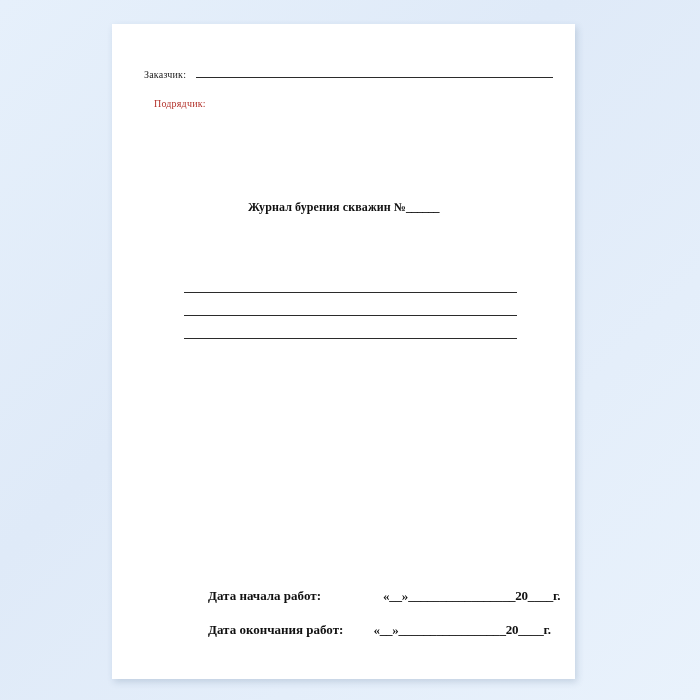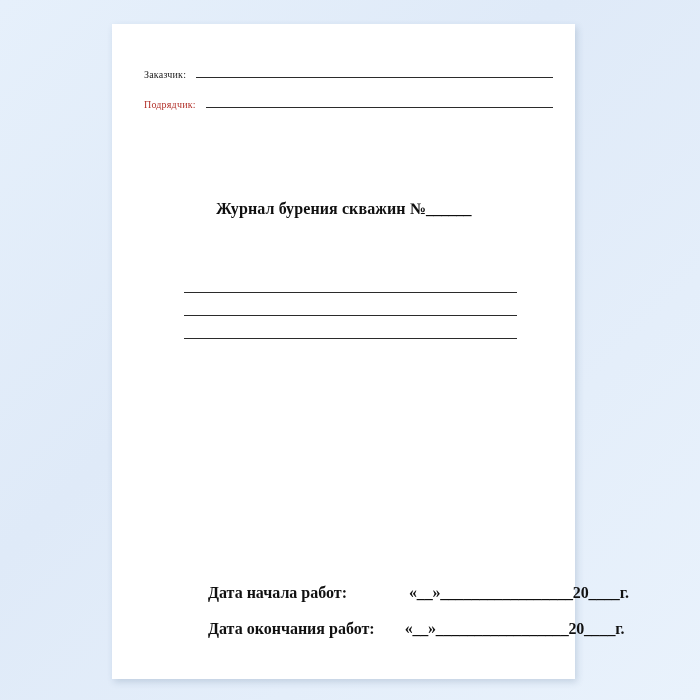--- a/index.html
+++ b/index.html
@@ -39,21 +39,21 @@
   
   .party-row {
     position: absolute;
     left: 32px;
     right: 22px;
     display: flex;
     align-items: baseline;
     white-space: nowrap;
   }
   .party-row.r1 { top: 44px; }
-  .party-row.r2 { top: 74px; }
+  .party-row.r2 { top: 74px; flex-direction: column; }
   .party-label {
     font-size: 10px;
     font-family: "Liberation Serif", serif;
     font-weight: 400;
     letter-spacing: 0.2px;
   }
   .label-customer { color: #1c1c1c; }
   .label-contractor { color: #b3332c; }
   .fill-line {
     flex: 1 1 auto;
@@ -61,21 +61,21 @@
     border-bottom: 1px solid #2b2b2b;
     height: 9px;
   }
   
   .doc-title {
     position: absolute;
     left: 0;
     right: 0;
     top: 176px;
     text-align: center;
-    font-size: 16px;
+    font-size: 12px;
     font-weight: bold;
     color: #101010;
     font-family: "Liberation Serif", serif;
     letter-spacing: 0.1px;
   }
   .title-underscore {
     font-weight: bold;
     letter-spacing: -0.5px;
   }
   
@@ -94,21 +94,21 @@
     position: absolute;
     left: 96px;
     right: 26px;
     bottom: 40px;
   }
   .date-row {
     display: flex;
     align-items: baseline;
     white-space: nowrap;
     margin-bottom: 18px;
-    font-size: 16px;
+    font-size: 13px;
   }
   .date-row:last-child { margin-bottom: 1px; }
   .date-label {
     font-weight: bold;
     color: #111111;
     font-family: "Liberation Serif", serif;
   }
   .date-value {
     margin-left: 62px;
     font-weight: bold;

